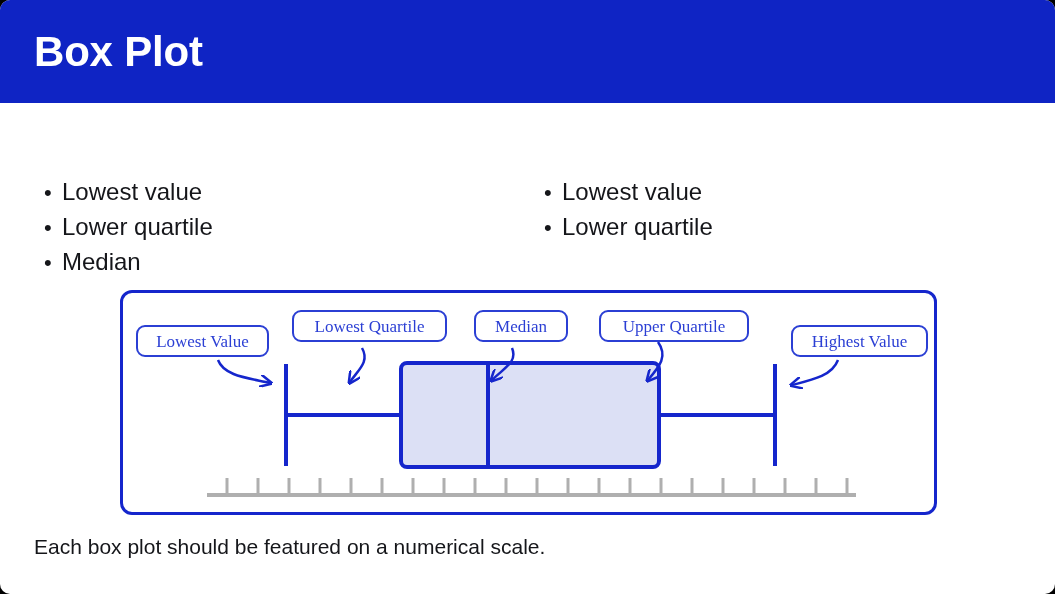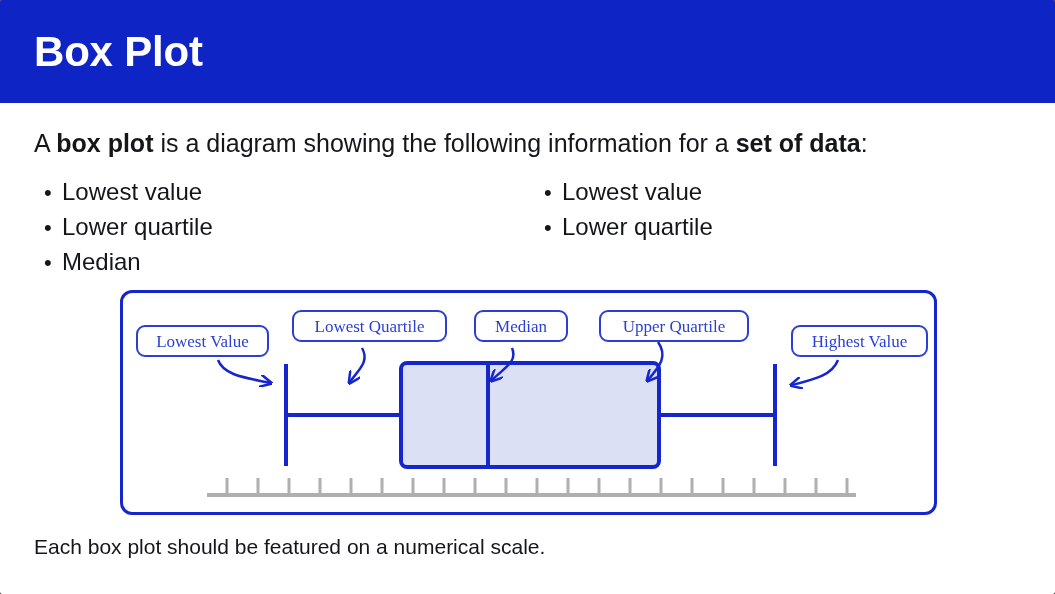--- a/index.html
+++ b/index.html
@@ -12,21 +12,21 @@
     height: 594px;
     overflow: hidden;
     font-family: "Liberation Sans", sans-serif;
   }
 
   .page {
     position: relative;
     width: 1055px;
     height: 594px;
     background: #ffffff;
-    border-radius: 2px;
+    border-radius: 10px;
     overflow: hidden;
     box-sizing: border-box;
   }
 
   
   .header {
     position: absolute;
     left: 0;
     top: 0;
     width: 1055px;
@@ -125,23 +125,20 @@
 </style>
 </head>
 <body>
 
 <div class="page">
 
   <div class="header">
     <div class="header-title">Box Plot</div>
   </div>
 
-  <div class="intro">
-    <span>A </span><b>box plot</b><span> is a diagram showing the following information for a </span><b>set of data</b><span>:</span>
-  </div>
 
   <div class="bullets col-left">
     <div class="bullet-row">
       <span class="bullet-dot">•</span>
       <span class="bullet-label">Lowest value</span>
     </div>
     <div class="bullet-row">
       <span class="bullet-dot">•</span>
       <span class="bullet-label">Lower quartile</span>
     </div>

